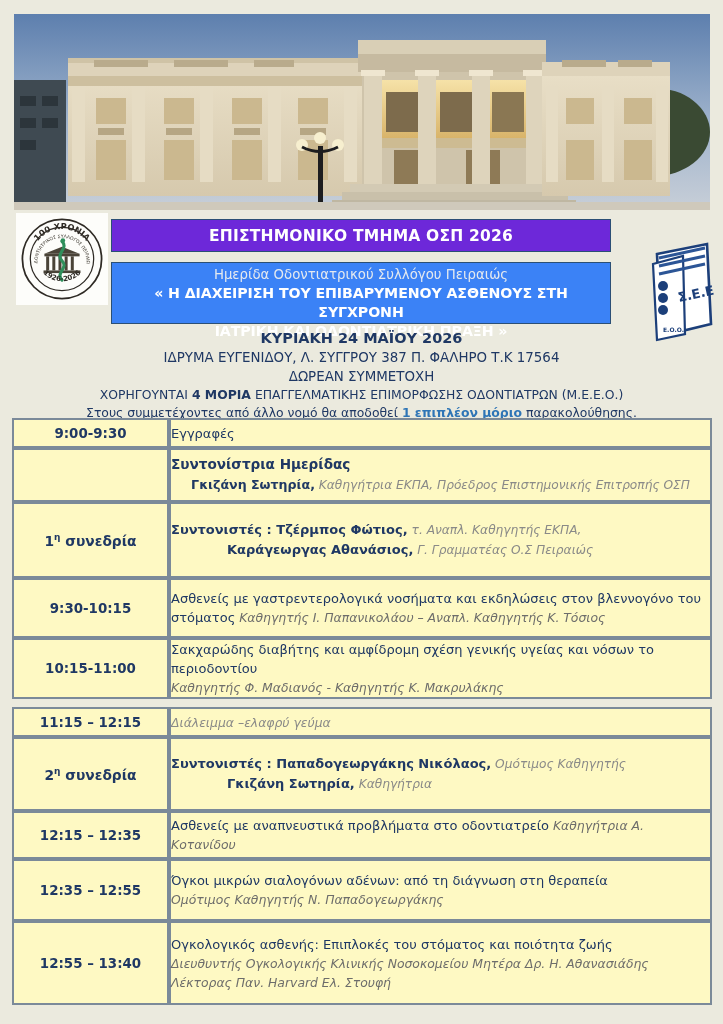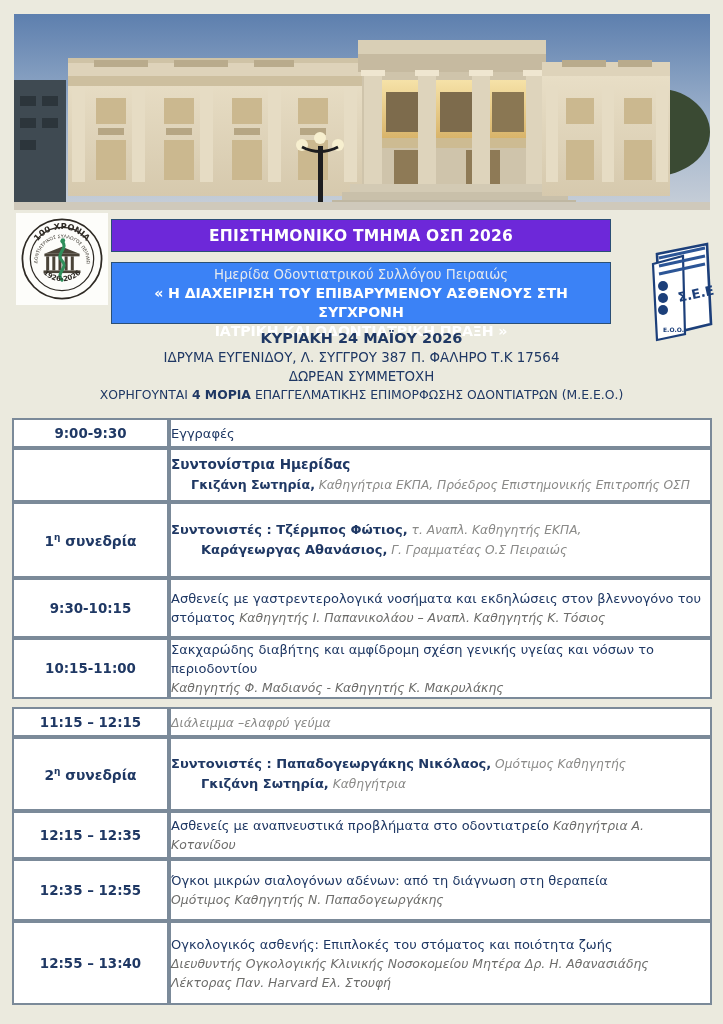--- a/index.html
+++ b/index.html
@@ -151,21 +151,21 @@
     left: 12px;
     top: 418px;
     width: 700px;
     border-collapse: separate;
     border-spacing: 0;
     table-layout: fixed;
   }
   .sched td {
     border: 2px solid #7b8a99;
     vertical-align: middle;
-    background: #ffffff;
+    background: #fef9c3;
     padding: 0;
   }
   .col-time { width: 157px; }
 
   .tcell {
     text-align: center;
     font-weight: bold;
     font-size: 13.4px;
     color: #1f3864;
     padding: 3px 2px;
@@ -183,21 +183,21 @@
     font-style: italic;
     color: #8a8a88;
     font-size: 12.2px;
   }
   .bcell .ital-dark {
     font-style: italic;
     color: #6d6d6b;
     font-size: 12.4px;
   }
   .bcell .bold { font-weight: bold; }
-  .bcell .indent { padding-left: 30px; display: block; }
+  .bcell .indent { padding-left: 56px; display: block; }
   .bcell .lead { font-weight: bold; }
   .bcell .title-line { display: block; }
   .bcell .break-txt {
     font-style: italic;
     color: #8a8a88;
     font-size: 12.4px;
   }
   .bcell .hdr-ctr {
     display: block;
     font-weight: bold;
@@ -400,20 +400,21 @@
     <span class="sub">Ημερίδα  Οδοντιατρικού Συλλόγου Πειραιώς</span>
     <span class="main">« Η ΔΙΑΧΕΙΡΙΣΗ ΤΟΥ ΕΠΙΒΑΡΥΜΕΝΟΥ ΑΣΘΕΝΟΥΣ  ΣΤΗ ΣΥΓΧΡΟΝΗ</span>
     <span class="main">ΙΑΤΡΙΚΗ ΚΑΙ ΟΔΟΝΤΙΑΤΡΙΚΗ ΠΡΑΞΗ »</span>
   </div>
 
   <div class="meta">
     <div class="m-date">ΚΥΡΙΑΚΗ 24 ΜΑΪΟΥ 2026</div>
     <div class="m-venue">ΙΔΡΥΜΑ ΕΥΓΕΝΙΔΟΥ, Λ. ΣΥΓΓΡΟΥ 387 Π. ΦΑΛΗΡΟ Τ.Κ 17564</div>
     <div class="m-free">ΔΩΡΕΑΝ ΣΥΜΜΕΤΟΧΗ</div>
     <div class="m-points"><span>ΧΟΡΗΓΟΥΝΤΑΙ </span><b>4 ΜΟΡΙΑ</b><span> ΕΠΑΓΓΕΛΜΑΤΙΚΗΣ ΕΠΙΜΟΡΦΩΣΗΣ ΟΔΟΝΤΙΑΤΡΩΝ (Μ.Ε.Ε.Ο.)</span></div>
+    <div class="m-extra"><span>Στους συμμετέχοντες από άλλο νομό θα αποδοθεί </span><span class="accent">1 επιπλέον μόριο</span><span> παρακολούθησης.</span></div>
   </div>
 </div>
 
 <table class="sched">
   <colgroup>
       <col class="col-time">
       <col>
     </colgroup>
   <tbody>
 

